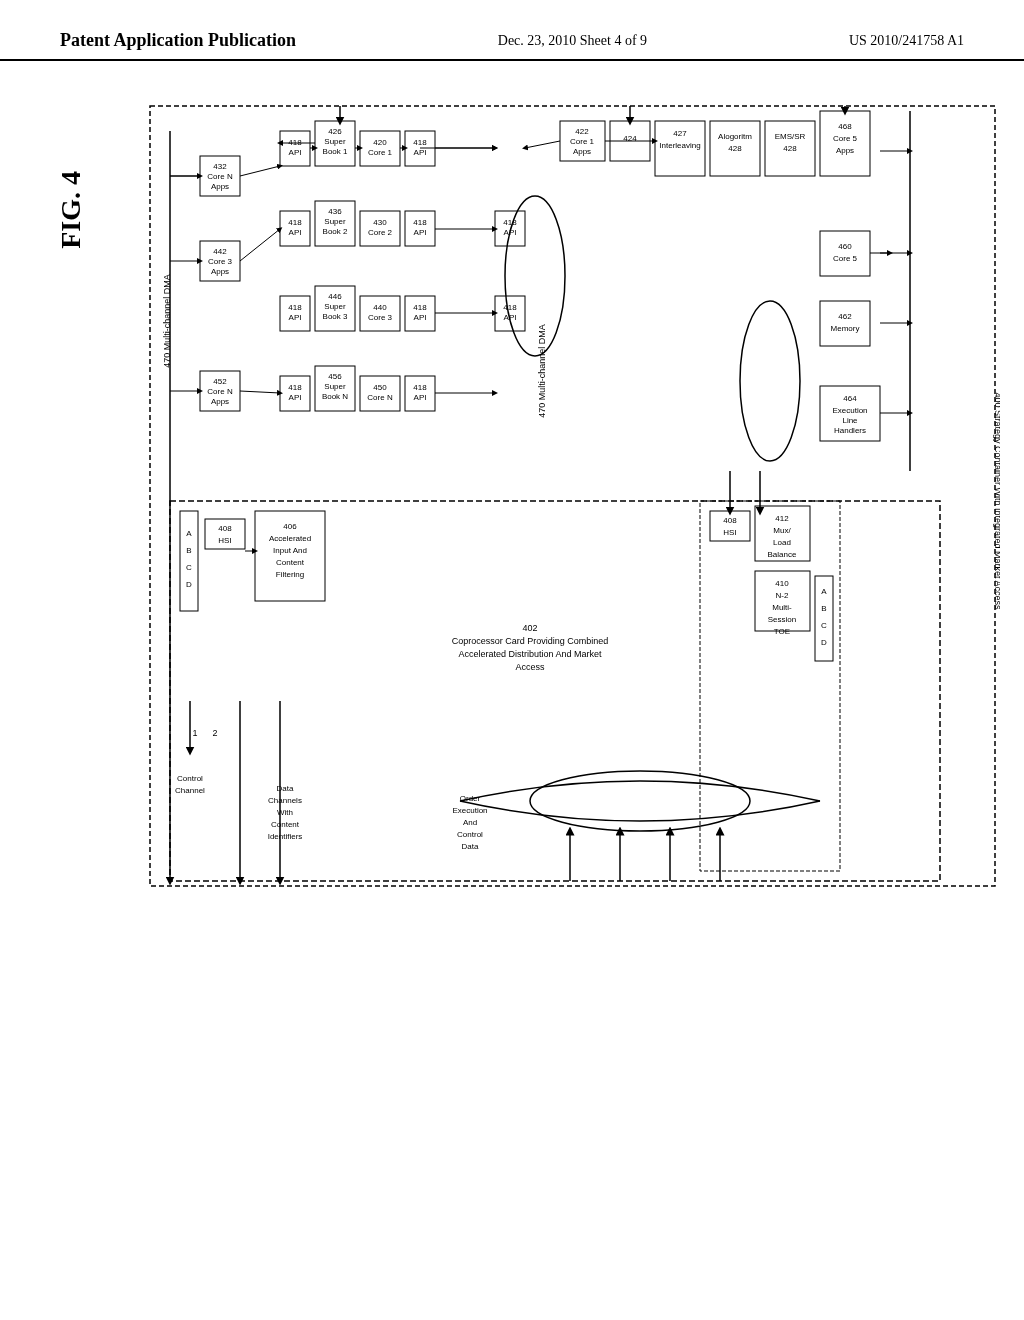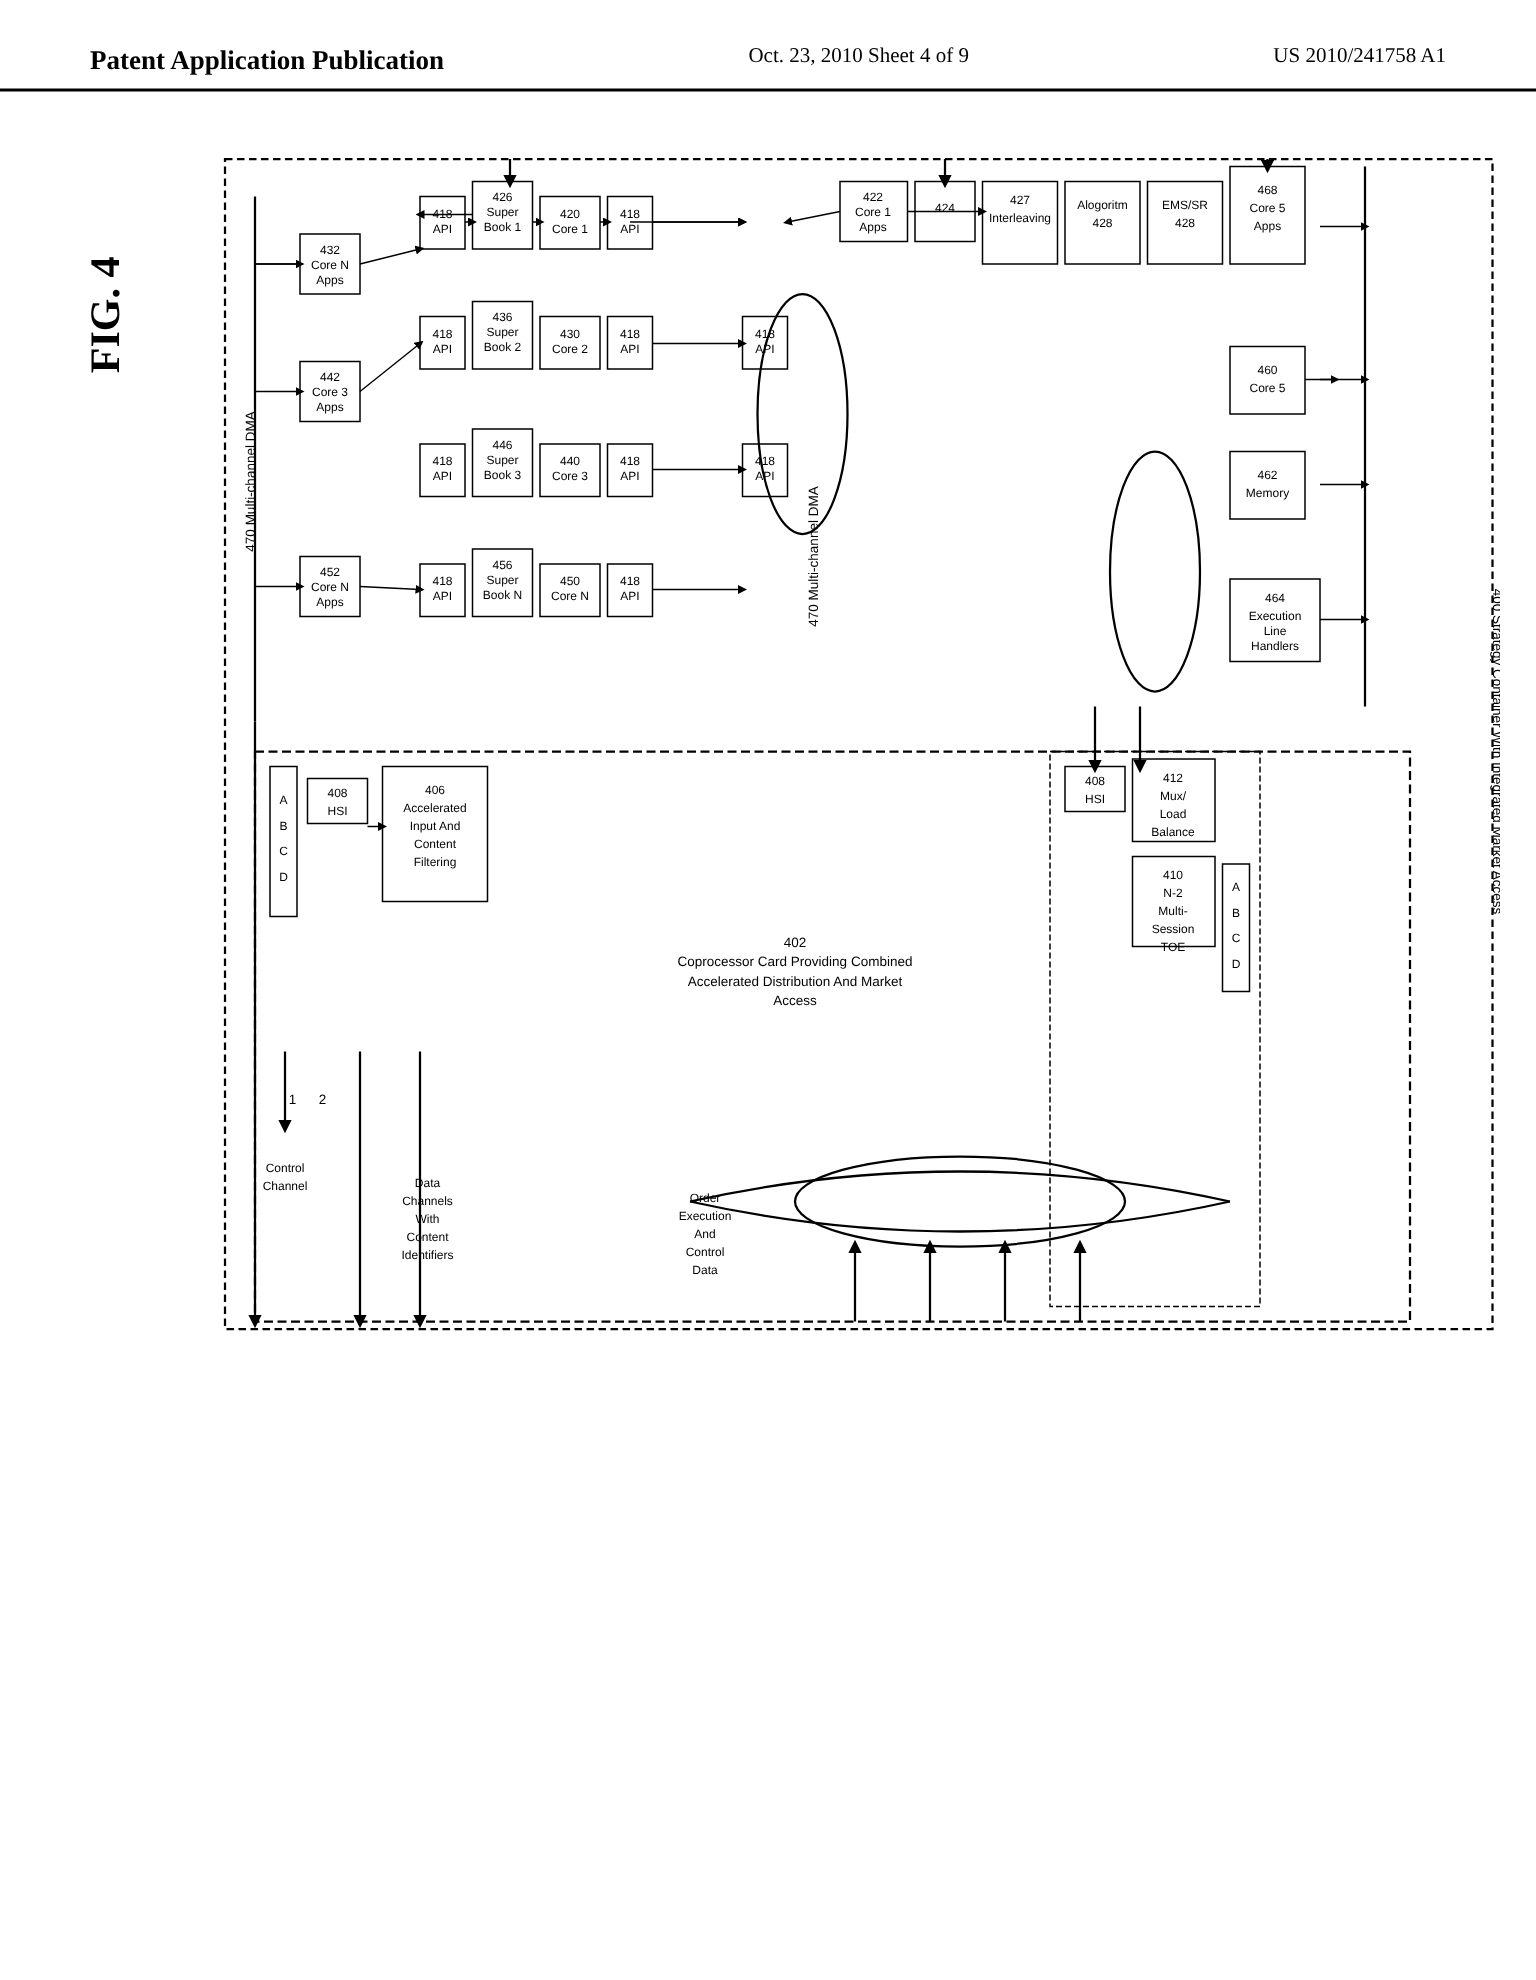--- a/index.html
+++ b/index.html
@@ -9,21 +9,21 @@
       background: #ffffff;
       font-family: 'Times New Roman', Times, serif;
       position: relative;
       overflow: hidden;
     }
 
     
     .header {
       display: flex;
       justify-content: space-between;
-      align-items: flex-start;
+      align-items: center;
       padding: 30px 60px 0 60px;
       border-bottom: 2px solid #000;
       padding-bottom: 8px;
     }
     .header-left {
       font-size: 18px;
       font-weight: bold;
     }
     .header-center {
       font-size: 14px;
@@ -62,21 +62,21 @@
     svg {
       width: 860px;
       height: 1130px;
     }
   </style>
 </head>
 <body>
 
 <div class="header">
   <div class="header-left">Patent Application Publication</div>
-  <div class="header-center">Oct. 23, 2010   Sheet 4 of 9</div>
+  <div class="header-center">Dec. 23, 2010   Sheet 4 of 9</div>
   <div class="header-right">US 2010/241758 A1</div>
 </div>
 
 <div class="content">
   <div class="fig-label">FIG. 4</div>
   <div class="diagram-wrapper">
     <svg viewBox="0 0 860 1130" xmlns="http://www.w3.org/2000/svg">
 
       <rect x="10" y="5" width="845" height="780" fill="none" stroke="#000" stroke-width="1.5" stroke-dasharray="5,3"></rect>
 

